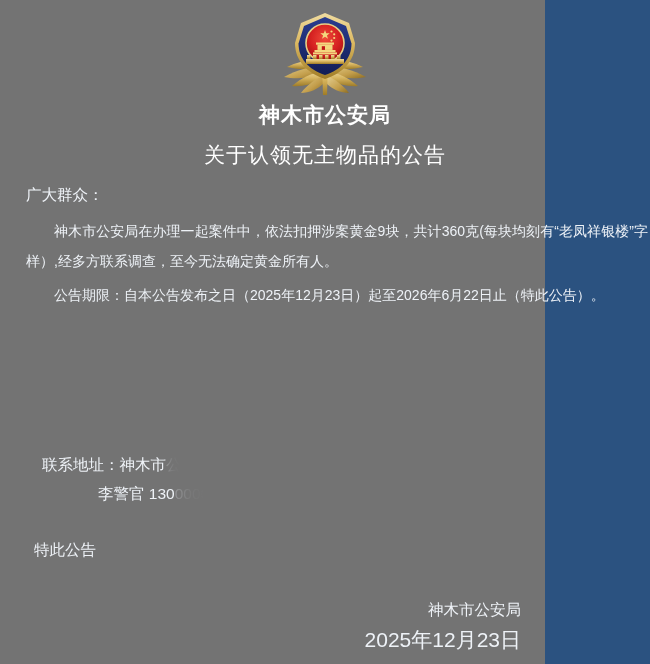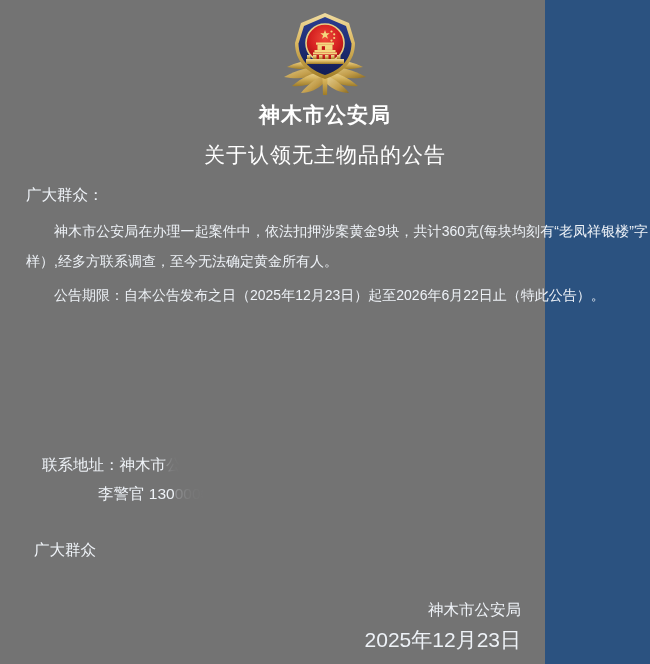--- a/index.html
+++ b/index.html
@@ -237,20 +237,20 @@
 
   <div class="contact-block">
     <div class="contact-line">
       <span>联系地址：</span><span>神木市</span><span class="fade-out">公</span>
     </div>
     <div class="contact-line sub">
       <span>李警官</span>&nbsp;<span>130</span><span class="fade-out">0000</span>
     </div>
   </div>
 
-  <div class="closing">广大群众</div>
+  <div class="closing">特此公告</div>
 
   <div class="signature">
     <div class="sig-org">神木市公安局</div>
     <div class="sig-date">2025年12月23日</div>
   </div>
 
 </div>
 
 </body></html>

